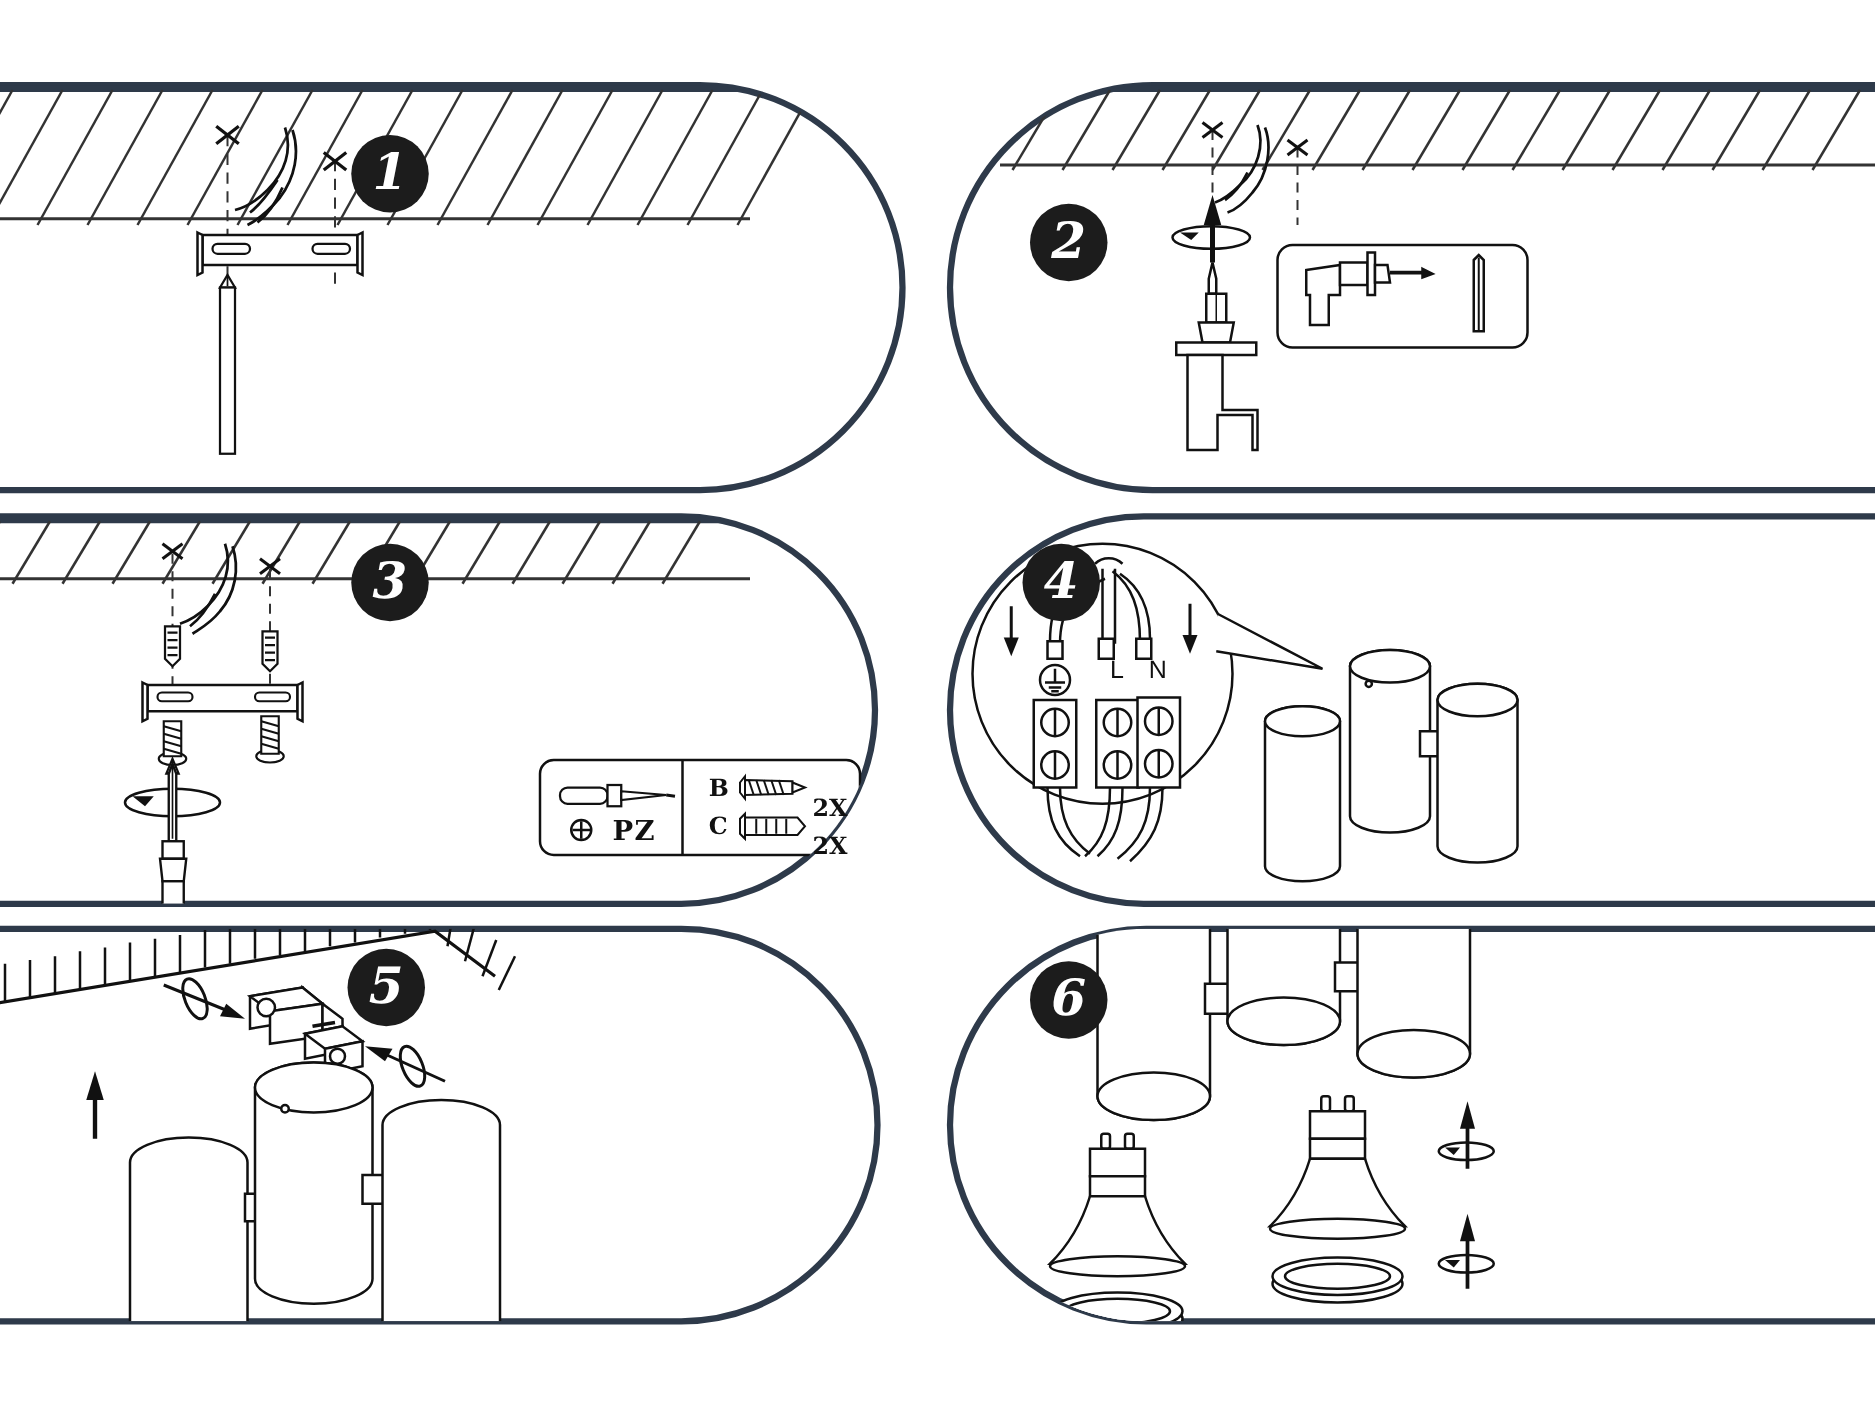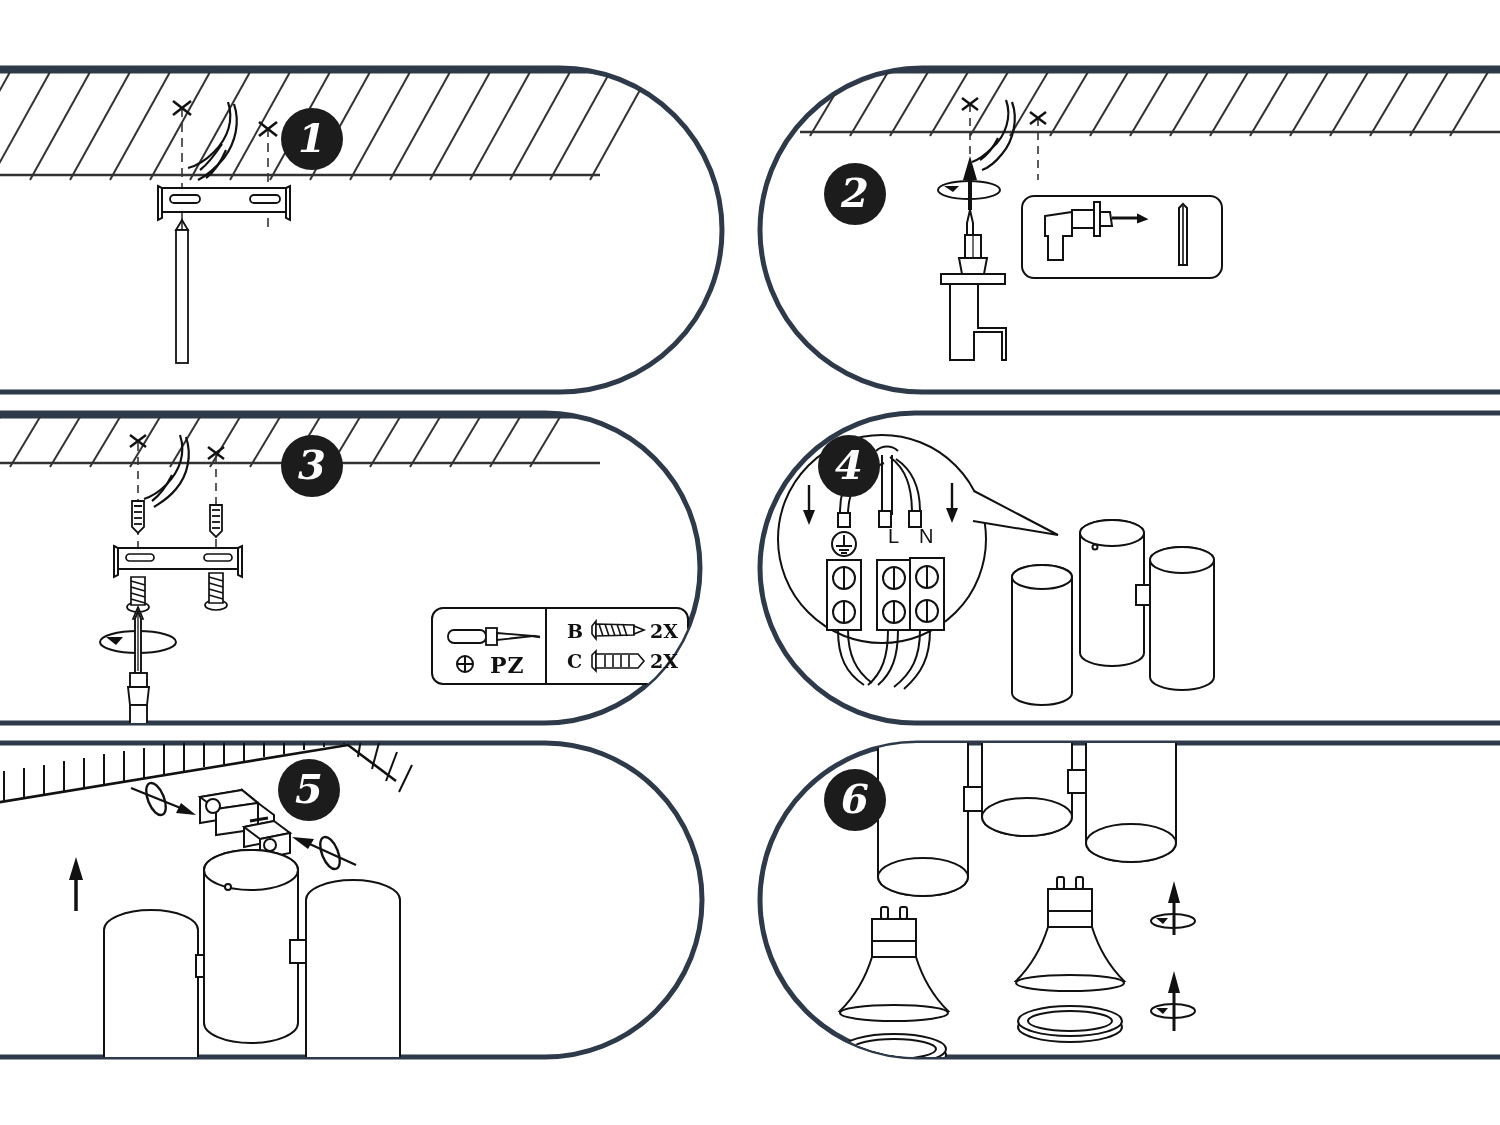--- a/index.html
+++ b/index.html
@@ -37,21 +37,21 @@
   .legend-text{
     position:absolute;
     font-family:"DejaVu Serif", serif;
     font-weight:700;
     color:#111;
     z-index:30;
     user-select:none;
   }
   .t-pz{font-size:22px;letter-spacing:1px;}
   .t-bc{font-size:19px;}
-  .t-2x{font-size:19px;}
+  .t-2x{font-size:19px;margin-top:16px;}
   .t-ln{
     font-family:"Liberation Sans", sans-serif;
     font-weight:400;
     font-size:20px;
   }
 </style>
 </head>
 <body>
 
 <div id="sheet">

